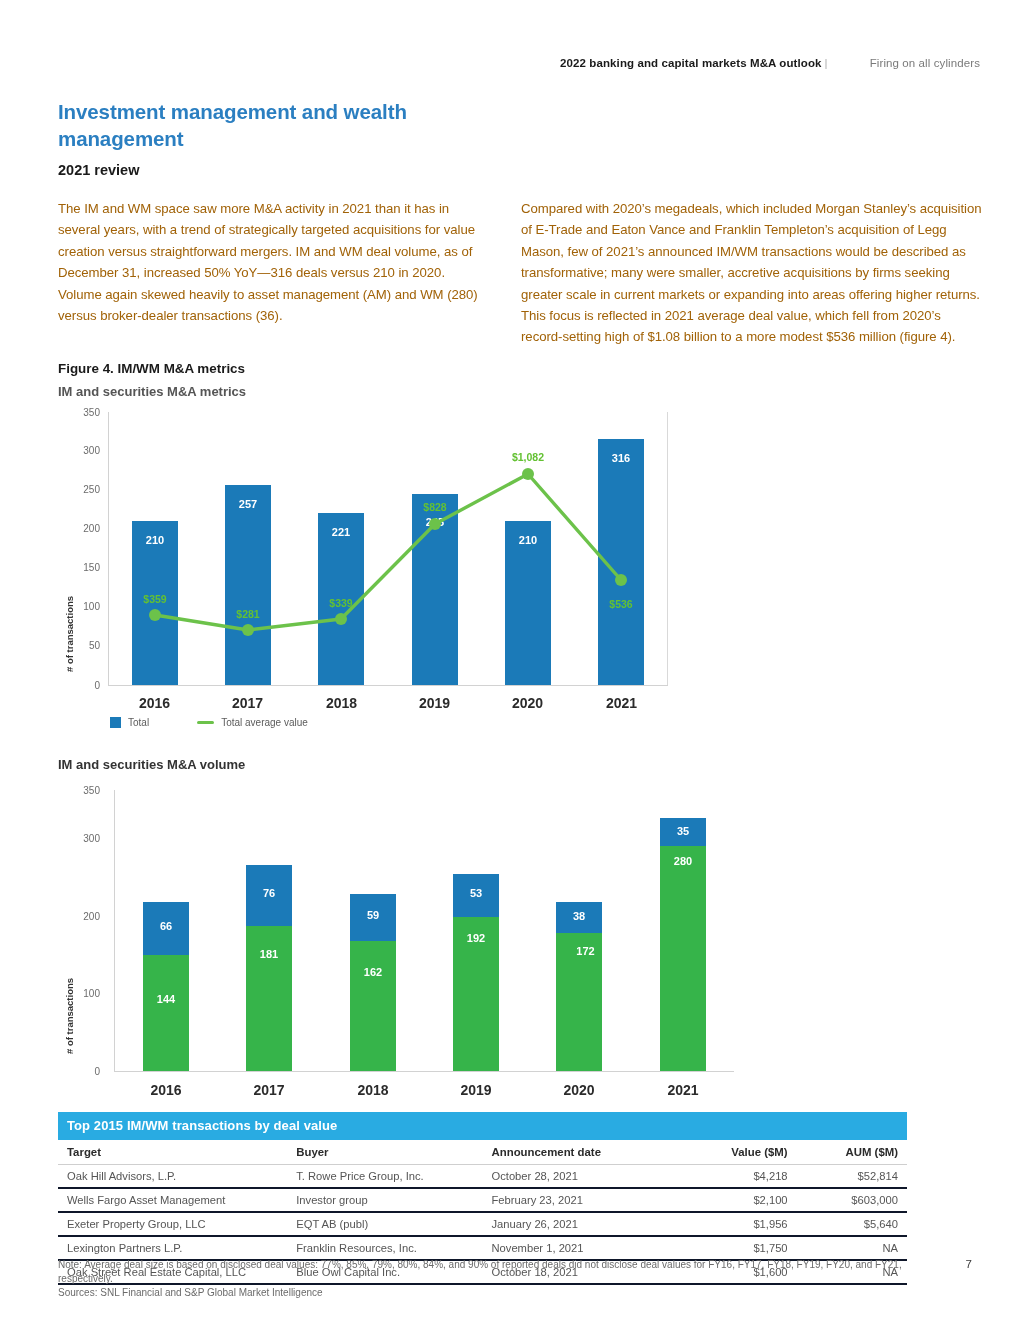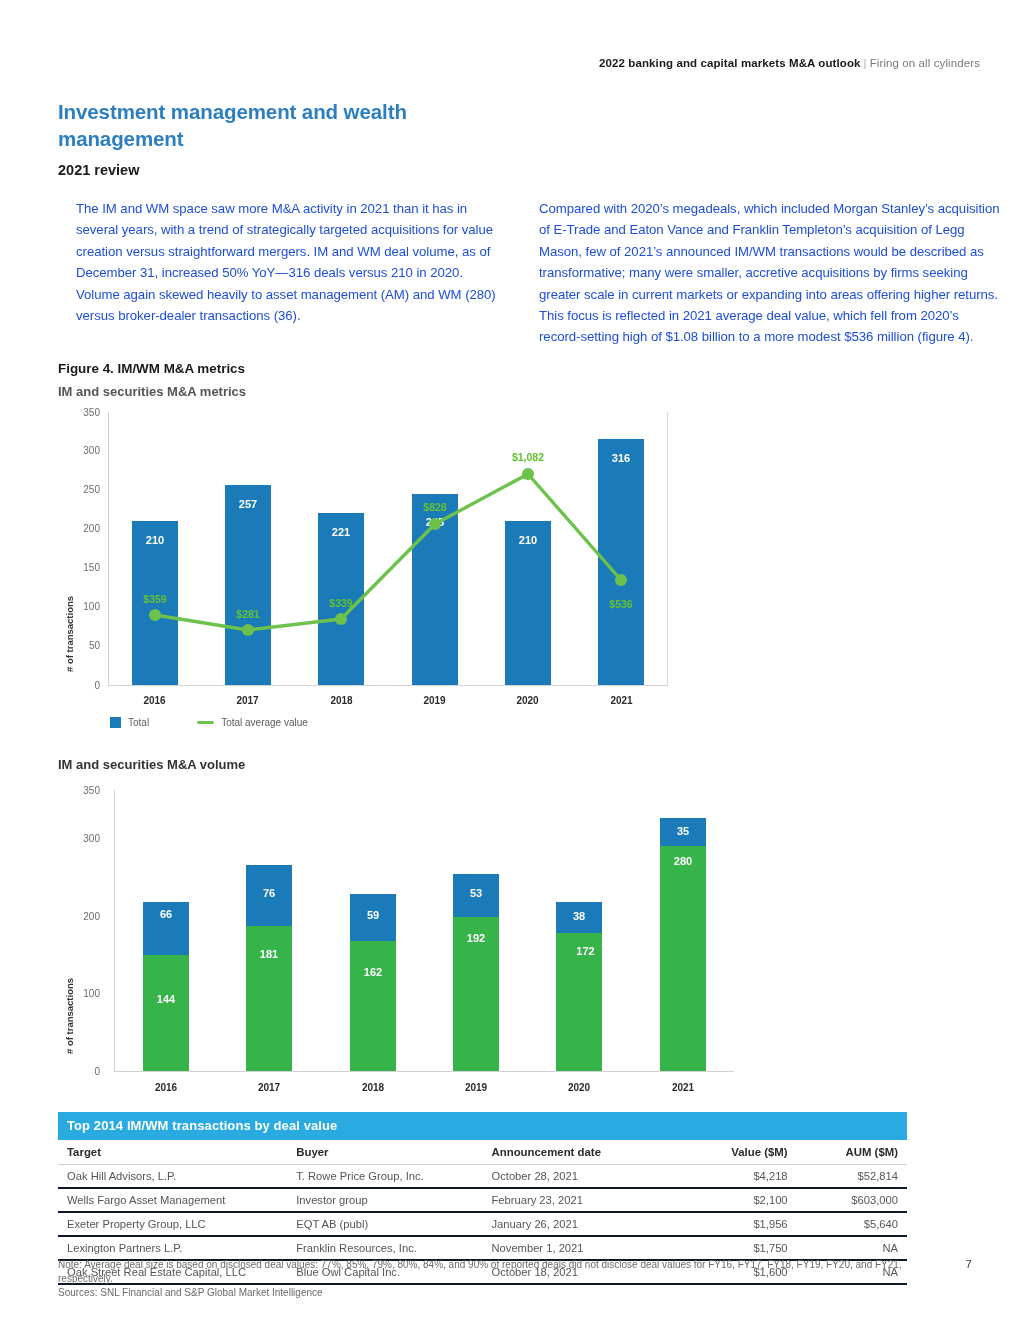--- a/index.html
+++ b/index.html
@@ -12,37 +12,37 @@
   }
   .page { position: relative; width: 1020px; height: 1320px; }
 
   
   .running-head {
     position: absolute; top: 57px; right: 40px;
     font-size: 11.5px; letter-spacing: .1px; text-align: right;
   }
   .running-head .rh-bold { font-weight: bold; color: #1a1a1a; text-align: right; }
   .running-head .rh-sep  { color: #b0b0b0; padding: 0 3px; }
-  .running-head .rh-sub  { color: #7a7a7a; }
+  .running-head .rh-sub  { color: #7a7a7a; margin-left: 39px; }
 
   
   .h1 {
     position: absolute; left: 58px; top: 99px; width: 460px;
     font-size: 20.5px; font-weight: bold; line-height: 1.30;
     color: #2b7fc1; letter-spacing: -.1px;
   }
   .h2 {
     position: absolute; left: 58px; top: 162px;
     font-size: 14.5px; font-weight: bold; color: #1a1a1a;
   }
 
   
   .col {
     position: absolute; font-size: 13.2px; line-height: 1.62;
-    color: #1d4ed8; letter-spacing: -.05px; margin-left: 18px;
+    color: #a16207; letter-spacing: -.05px;
   }
   .col-left  { left: 58px;  top: 198px; width: 425px; }
   .col-right { left: 521px; top: 198px; width: 462px; }
 
   
   .fig-title {
     position: absolute; left: 58px; top: 361px;
     font-size: 13.4px; font-weight: bold; color: #1a1a1a;
   }
   .fig-sub1 {
@@ -72,21 +72,21 @@
   .raxis-line { position: absolute; width: 1px; background: #d9d9d9; }
   .bar { position: absolute; bottom: 0; }
   .bar-blue  { background: #1b7ab8; }
   .bar-green { background: #36b44a; }
   .bar-lbl {
     position: absolute; left: 0; right: 0; text-align: center;
     font-size: 11px; font-weight: bold; color: #ffffff;
   }
   .xlabel {
     position: absolute; text-align: center;
-    font-size: 10px; font-weight: bold; color: #2b2b2b;
+    font-size: 14px; font-weight: bold; color: #2b2b2b;
   }
   .line-lbl {
     position: absolute; text-align: center;
     font-size: 10.5px; font-weight: bold; color: #63c132;
     white-space: nowrap;
   }
   .legend { position: absolute; display: flex; align-items: center; gap: 7px; }
   .legend .sw-box  { width: 11px; height: 11px; background: #1b7ab8; display: inline-block; }
   .legend .sw-line { width: 17px; height: 3.5px; background: #6cc24a; display: inline-block; border-radius: 2px;}
   .legend .lg-txt  { font-size: 10px; color: #5c5c5c; }
@@ -231,21 +231,21 @@
     <div class="ytick" style="top:211px; left:0px; width:42px;">100</div>
     <div class="ytick" style="top:289px; left:0px; width:42px;">0</div>
 
     <div class="yaxis-line" style="left:56px; top:8px;   height:281px;"></div>
     <div class="xaxis-line" style="left:56px; top:289px; width:620px;"></div>
 
     <div class="plot" style="left:56px; top:8px; width:620px; height:281px;">
 
       <div class="bar" style="left:29px;  width:46px; height:168.6px;">
         <div class="bar bar-blue" style="left:0; width:46px; height:53.0px; bottom:115.6px;">
-          <div class="bar-lbl" style="top:6px;">66</div>
+          <div class="bar-lbl" style="top:18px;">66</div>
         </div>
         <div class="bar bar-green" style="left:0; width:46px; height:115.6px;">
           <div class="bar-lbl" style="top:38px;">144</div>
         </div>
       </div>
 
       <div class="bar" style="left:132px; width:46px; height:206.3px;">
         <div class="bar bar-blue" style="left:0; width:46px; height:61.0px; bottom:145.3px;">
           <div class="bar-lbl" style="top:22px;">76</div>
         </div>
@@ -293,21 +293,21 @@
 
     <div class="xlabel" style="left:56px;  top:300px; width:104px;">2016</div>
     <div class="xlabel" style="left:159px; top:300px; width:104px;">2017</div>
     <div class="xlabel" style="left:263px; top:300px; width:104px;">2018</div>
     <div class="xlabel" style="left:366px; top:300px; width:104px;">2019</div>
     <div class="xlabel" style="left:469px; top:300px; width:104px;">2020</div>
     <div class="xlabel" style="left:573px; top:300px; width:104px;">2021</div>
   </div>
 
   <div class="tbl">
-    <div class="tbl-banner">Top 2014 IM/WM transactions by deal value</div>
+    <div class="tbl-banner">Top 2015 IM/WM transactions by deal value</div>
     <table>
       <thead>
         <tr>
           <th class="c-target">Target</th>
           <th class="c-buyer">Buyer</th>
           <th class="c-date">Announcement date</th>
           <th class="c-value num">Value ($M)</th>
           <th class="c-aum num">AUM ($M)</th>
         </tr>
       </thead>

